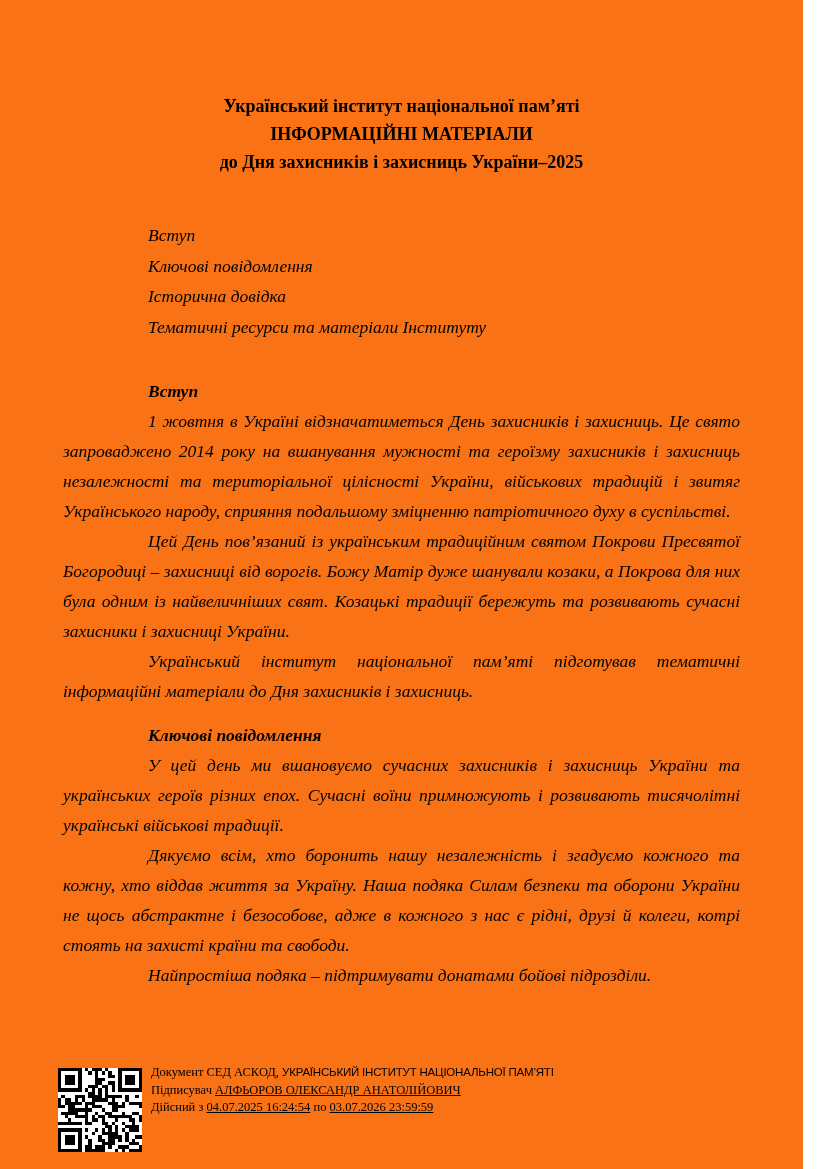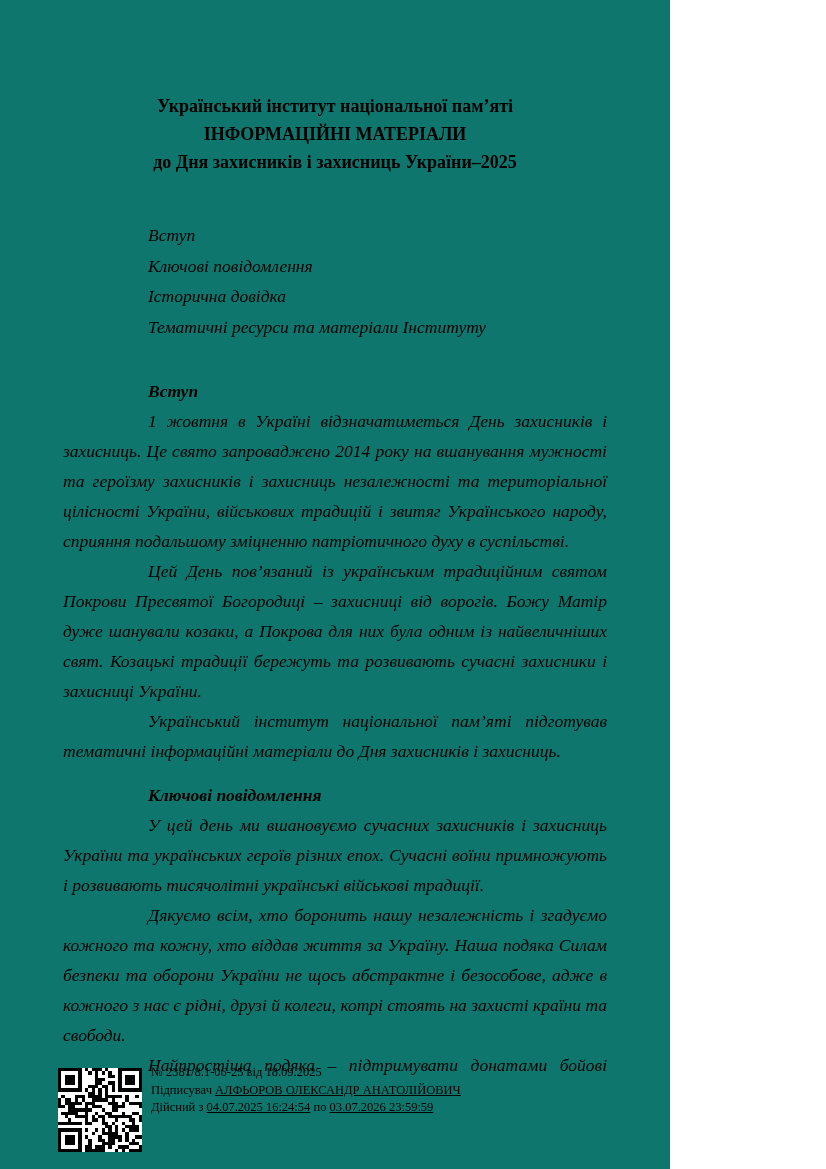--- a/index.html
+++ b/index.html
@@ -1,21 +1,21 @@
 <!DOCTYPE html>
 <html lang="uk"><head>
 <meta charset="utf-8">
 <style>
   * { margin: 0; padding: 0; box-sizing: border-box; }
   html, body { background: #ffffff; }
   .page {
     position: relative;
-    width: 670px;
+    width: 803px;
     height: 1169px;
-    background: #0f766e;
+    background: #f97316;
     color: #000000;
     font-family: "Liberation Serif", serif;
     overflow: hidden;
   }
   .title-block {
     padding-top: 92px;
     text-align: center;
     font-weight: 700;
     font-size: 18px;
     line-height: 28px;
@@ -426,19 +426,19 @@
             <rect x="17" y="24" width="1" height="1"></rect>
             <rect x="19" y="24" width="1" height="1"></rect>
             <rect x="21" y="24" width="1" height="1"></rect>
             <rect x="22" y="24" width="1" height="1"></rect>
             <rect x="23" y="24" width="1" height="1"></rect>
             <rect x="24" y="24" width="1" height="1"></rect>
           </g>
         </svg>
       </div>
     <div class="stamp-text">
-      <div>№ 2381/8.1-06-25 від 18.09.2025</div>
+      <div><span>Документ СЕД АСКОД, </span><span class="stamp-org">УКРАЇНСЬКИЙ ІНСТИТУТ НАЦІОНАЛЬНОЇ ПАМ’ЯТІ</span></div>
       <div><span>Підписувач </span><span class="u">АЛФЬОРОВ ОЛЕКСАНДР АНАТОЛІЙОВИЧ</span></div>
       <div><span>Дійсний з </span><span class="u">04.07.2025 16:24:54</span><span> по </span><span class="u">03.07.2026 23:59:59</span></div>
     </div>
   </div>
 
 </div>
 
 </body></html>

